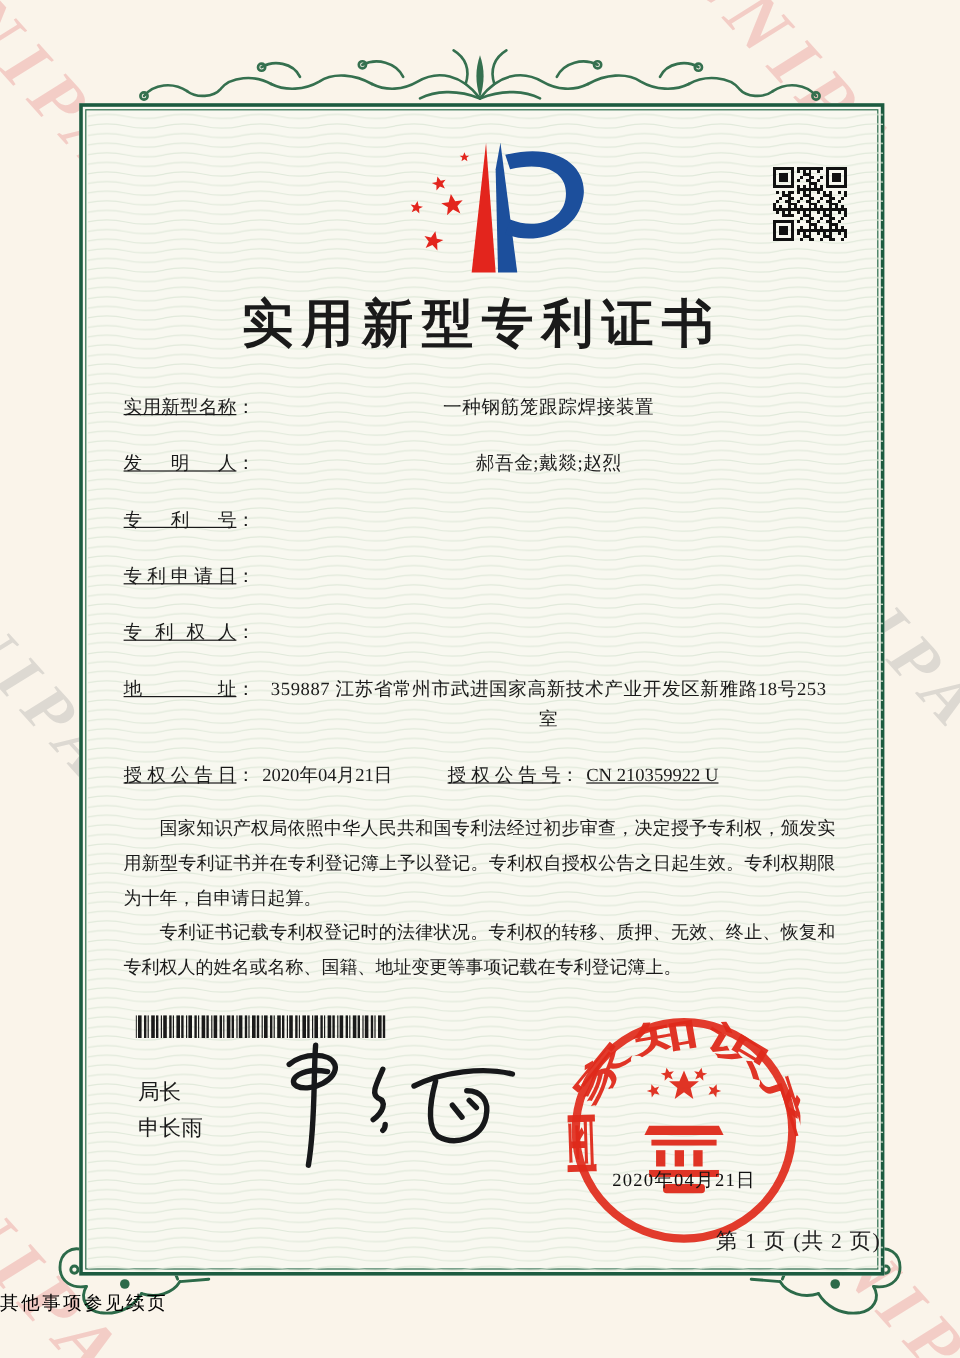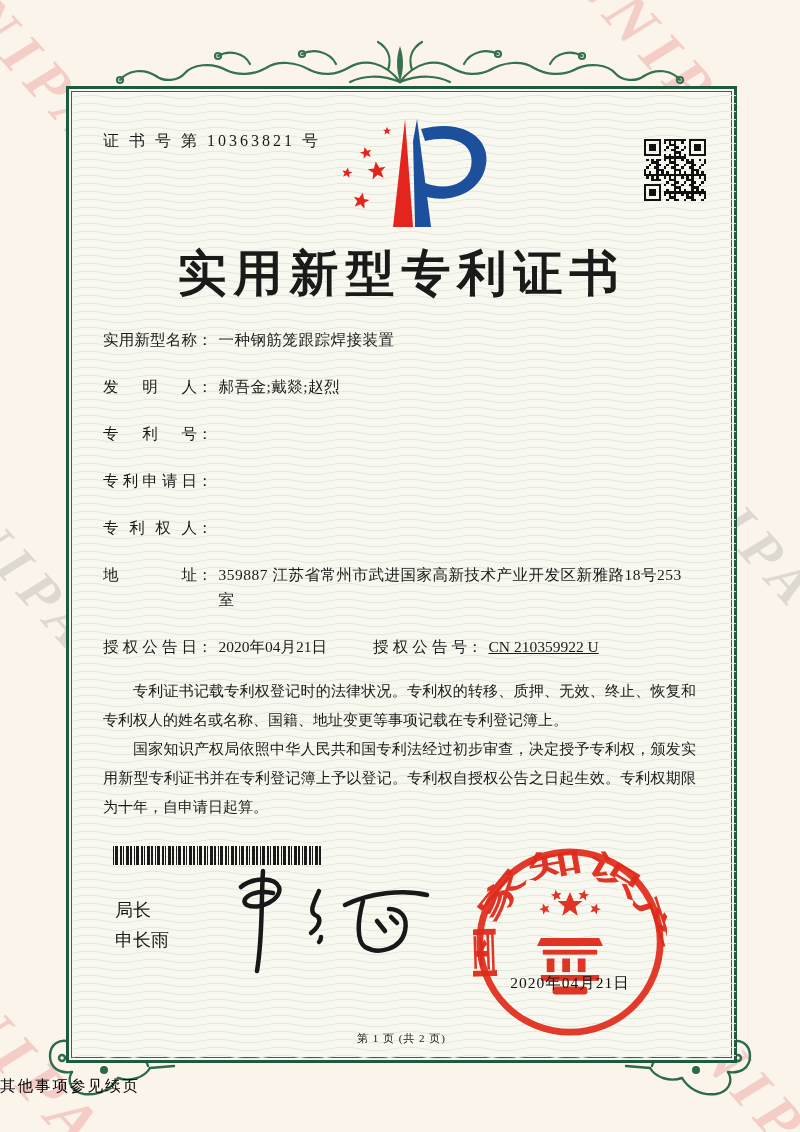--- a/index.html
+++ b/index.html
@@ -22,40 +22,40 @@
     background:#f8f8f0;
   }
   .frame .innerline{position:absolute;inset:2px;border:1px solid #2a6b4c;pointer-events:none;}
   .guilloche{position:absolute;inset:4px;pointer-events:none;}
   .deco{position:absolute;pointer-events:none;}
   
   .cert-no{position:absolute;left:34px;top:42px;font-size:16px;letter-spacing:3px;}
   .logo{position:absolute;left:50%;top:26px;transform:translateX(-46%);}
   .qr{position:absolute;right:28px;top:50px;width:62px;height:62px;}
   .title{position:absolute;left:0;right:0;top:152px;text-align:center;
-         font-size:49px;font-weight:700;letter-spacing:7px;}
+         font-size:43px;font-weight:700;letter-spacing:7px;}
   .fields{position:absolute;left:34px;right:38px;top:238px;font-size:15.5px;line-height:25px;}
   .frow{display:flex;margin-bottom:22px;}
-  .flabel{flex:none;width:94px;text-align:justify;text-align-last:justify;-moz-text-align-last:justify;}
+  .flabel{flex:none;width:94px;text-align:justify;text-align-last:justify;text-decoration:underline;-moz-text-align-last:justify;}
   .colon{flex:none;}
-  .fvalue{flex:1;padding-left:6px;letter-spacing:0.5px;}
+  .fvalue{flex:1;padding-left:6px;letter-spacing:0.5px;text-align:center;}
   .grant-row{display:flex;margin-bottom:10px;}
   .grant-row .pair{display:flex;}
   .grant-row .pair.second{margin-left:46px;}
   .paras{margin-top:18px;}
   .paras p{margin:0;text-indent:2em;font-size:15px;line-height:29px;text-align:justify;
            font-family:"Liberation Serif","DejaVu Serif",serif;}
   .barcode{position:absolute;left:44px;top:757px;width:212px;height:19px;}
   .officer{position:absolute;left:46px;top:806px;font-size:18px;line-height:30px;}
   .signature{position:absolute;left:148px;top:776px;}
   .seal{position:absolute;left:404px;top:756px;width:194px;height:194px;}
   .seal-date{position:absolute;left:404px;top:884px;width:194px;text-align:center;
              font-size:15.5px;letter-spacing:1px;color:#111;}
-  .page-info{position:absolute;left:0;right:0;bottom:14px;text-align:center;
-             font-size:11px;letter-spacing:1px;}
+  .page-info{position:absolute;left:0;right:0;bottom:14px;text-align:right;
+             font-size:18px;letter-spacing:1px;}
   .note{position:absolute;left:0;right:0;top:1076px;text-align:left;font-size:15.5px;
         letter-spacing:2px;color:#000000;}
 </style>
 </head>
 <body>
 
 <div class="page">
 
   <span class="wm pink" style="left:-30px;top:-55px;font-size:60px;">CNIPA</span>
   <span class="wm pink" style="left:268px;top:118px;font-size:62px;">CNIPA</span>
@@ -121,21 +121,20 @@
 
     <svg class="guilloche" width="663" height="969" preserveAspectRatio="none">
       <defs>
         <pattern id="wv" width="64" height="8" patternUnits="userSpaceOnUse">
           <path d="M0 4 Q 16 0.5, 32 4 T 64 4" stroke="#e0e9da" stroke-width="1" fill="none"></path>
         </pattern>
       </defs>
       <rect x="0" y="0" width="663" height="969" fill="url(#wv)"></rect>
     </svg>
 
-    <div class="cert-no">证 书 号 第 10363821 号</div>
 
     <svg class="logo" width="176" height="118" viewBox="0 0 176 118">
       <defs>
         <polygon id="st" points="0,-10 2.9,-3.1 9.5,-3.1 4.2,1.2 5.9,8.1 0,3.9 -5.9,8.1 -4.2,1.2 -9.5,-3.1 -2.9,-3.1"></polygon>
       </defs>
       <g fill="#e3251d">
         <use href="#st" transform="translate(66,16) scale(0.42)"></use>
         <use href="#st" transform="translate(45,38) scale(0.62) rotate(-14)"></use>
         <use href="#st" transform="translate(26,58) scale(0.55) rotate(10)"></use>
         <use href="#st" transform="translate(56,56) scale(0.95) rotate(-8)"></use>
@@ -504,22 +503,22 @@
           <span style="padding-left:6px;">2020年04月21日</span>
         </span>
         <span class="pair second">
           <span class="flabel">授权公告号</span>
             <span class="colon">：</span>
           <span style="padding-left:6px;text-decoration:underline;">CN 210359922 U</span>
         </span>
       </div>
 
       <div class="paras">
+        <p>国家知识产权局依照中华人民共和国专利法经过初步审查，决定授予专利权，颁发实用新型专利证书并在专利登记簿上予以登记。专利权自授权公告之日起生效。专利权期限为十年，自申请日起算。</p>
         <p>专利证书记载专利权登记时的法律状况。专利权的转移、质押、无效、终止、恢复和专利权人的姓名或名称、国籍、地址变更等事项记载在专利登记簿上。</p>
-        <p>国家知识产权局依照中华人民共和国专利法经过初步审查，决定授予专利权，颁发实用新型专利证书并在专利登记簿上予以登记。专利权自授权公告之日起生效。专利权期限为十年，自申请日起算。</p>
       </div>
     </div>
 
     <div class="barcode" id="barcode"><svg width="212" height="19">
           <rect x="0" y="0" width="1" height="19" fill="#1a1a1a"></rect>
           <rect x="2" y="0" width="3" height="19" fill="#1a1a1a"></rect>
           <rect x="7" y="0" width="2" height="19" fill="#1a1a1a"></rect>
           <rect x="10" y="0" width="1" height="19" fill="#1a1a1a"></rect>
           <rect x="13" y="0" width="3" height="19" fill="#1a1a1a"></rect>
           <rect x="17" y="0" width="2" height="19" fill="#1a1a1a"></rect>

